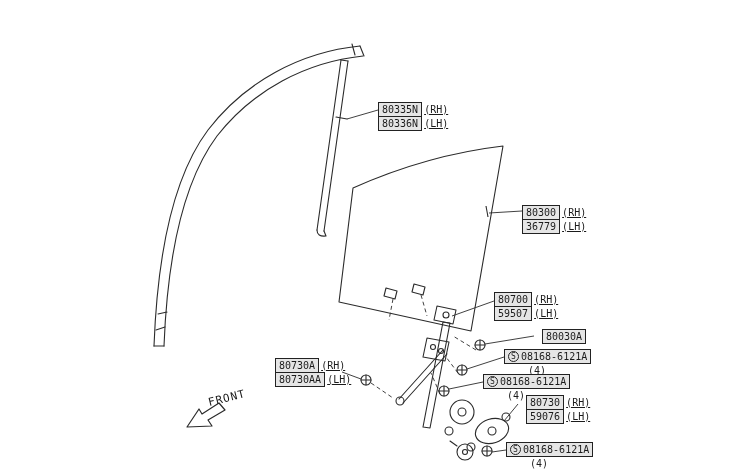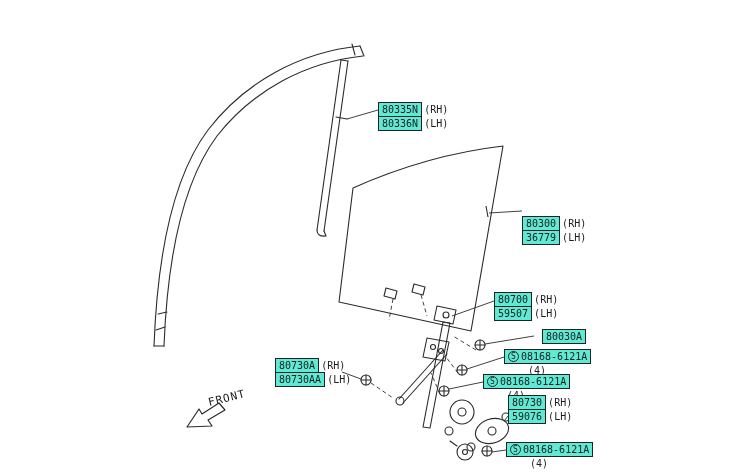--- a/index.html
+++ b/index.html
@@ -15,23 +15,23 @@
     font-family:"DejaVu Serif", serif; font-weight:bold; font-size:45px;
     letter-spacing:0px; white-space:nowrap; opacity:0.62; user-select:none;
   }
   .watermark sup { font-size:13px; vertical-align:super; }
 
   .callout { position:absolute; z-index:3; font-size:10px; line-height:12px; }
   .co-row { display:flex; align-items:stretch; }
   .co-row + .co-row { margin-top:-1px;text-align:center; }
   .pbox {
     display:inline-flex; align-items:center; height:15px;
-    border:1px solid #222; background:#5eead4; padding:0 3px; white-space:nowrap;
-  }
-  .side { display:inline-flex; align-items:center; height:15px; padding-left:2px; white-space:nowrap; }
+    border:1px solid #222; background:#e5e5e5; padding:0 3px; white-space:nowrap;
+  }
+  .side { display:inline-flex; align-items:center; height:15px; padding-left:2px; white-space:nowrap;text-decoration:underline; }
   .scircle {
     display:inline-flex; align-items:center; justify-content:center;
     width:11px; height:11px; border:1px solid #222; border-radius:50%;
     font-size:8px; line-height:8px; margin-right:2px; flex:0 0 auto;
   }
   .qty { margin-left:24px; margin-top:1px; }
 
   .front-text {
     position:absolute; left:210px; top:396px; z-index:3; font-size:11px;
     letter-spacing:1px; transform:rotate(-14deg); transform-origin:left bottom;
@@ -144,21 +144,21 @@
     <div class="co-row">
       <span class="pbox">80335N</span>
       <span class="side">(RH)</span>
     </div>
     <div class="co-row">
       <span class="pbox">80336N</span>
       <span class="side">(LH)</span>
     </div>
   </div>
 
-  <div class="callout" style="left:522px; top:216px;">
+  <div class="callout" style="left:522px; top:205px;">
     <div class="co-row">
       <span class="pbox">80300</span>
       <span class="side">(RH)</span>
     </div>
     <div class="co-row">
       <span class="pbox">36779</span>
       <span class="side">(LH)</span>
     </div>
   </div>
 
@@ -192,21 +192,21 @@
   <div class="callout" style="left:483px; top:374px;">
     <div class="co-row">
       <span class="pbox">
           <span class="scircle">S</span>
           <span>08168-6121A</span>
         </span>
     </div>
     <div class="qty">(4)</div>
   </div>
 
-  <div class="callout" style="left:508px; top:395px;">
+  <div class="callout" style="left:526px; top:395px;">
     <div class="co-row">
       <span class="pbox">80730</span>
       <span class="side">(RH)</span>
     </div>
     <div class="co-row">
       <span class="pbox">59076</span>
       <span class="side">(LH)</span>
     </div>
   </div>
 

